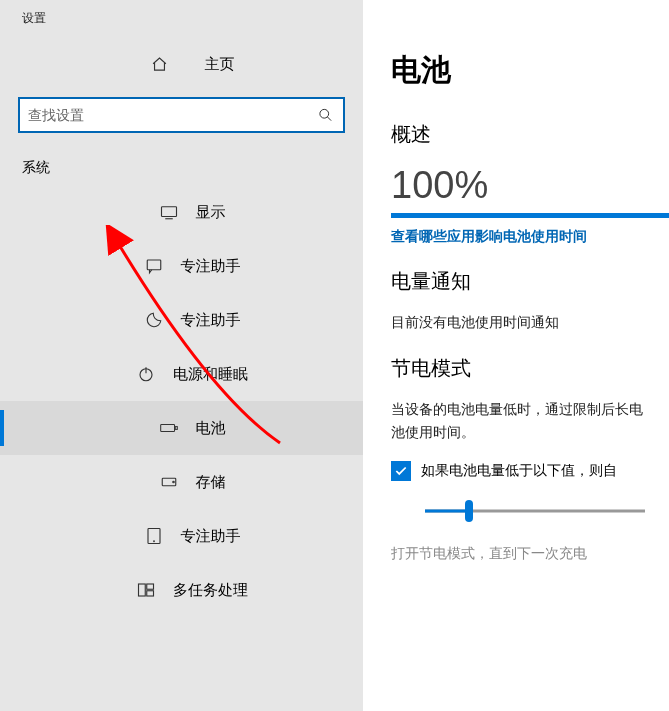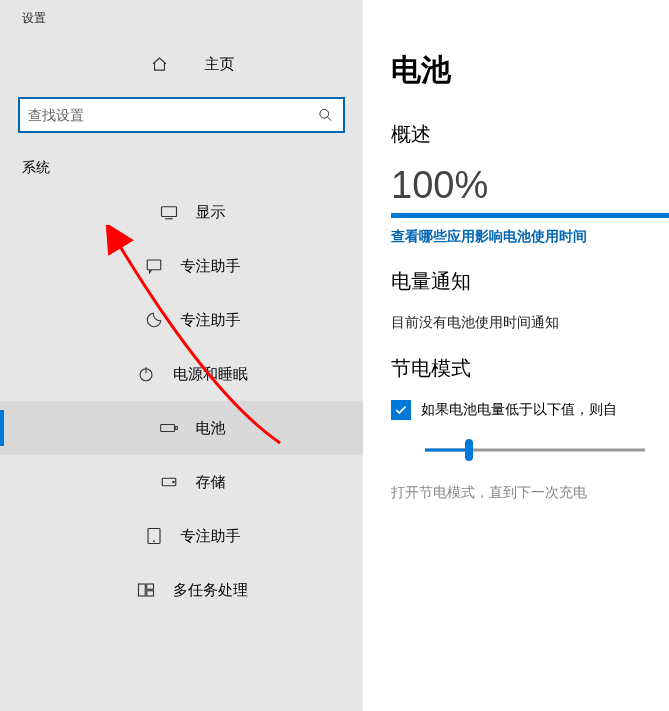--- a/index.html
+++ b/index.html
@@ -329,20 +329,21 @@
 
     <div class="section-title">概述</div>
     <div class="battery-percent">100%</div>
     <div class="battery-bar"></div>
     <a class="link">查看哪些应用影响电池使用时间</a>
 
     <div class="section-title">电量通知</div>
     <div class="body-text">目前没有电池使用时间通知</div>
 
     <div class="section-title">节电模式</div>
+    <div class="body-text" style="max-width:260px;">当设备的电池电量低时，通过限制后长电池使用时间。</div>
 
     <div class="checkbox-row">
       <span class="checkbox">
         <svg width="14" height="14" viewBox="0 0 24 24" fill="none" stroke="#fff" stroke-width="3">
           <path d="M4 12l5 5L20 6"></path>
         </svg>
       </span>
       <span>如果电池电量低于以下值，则自</span>
     </div>
 

